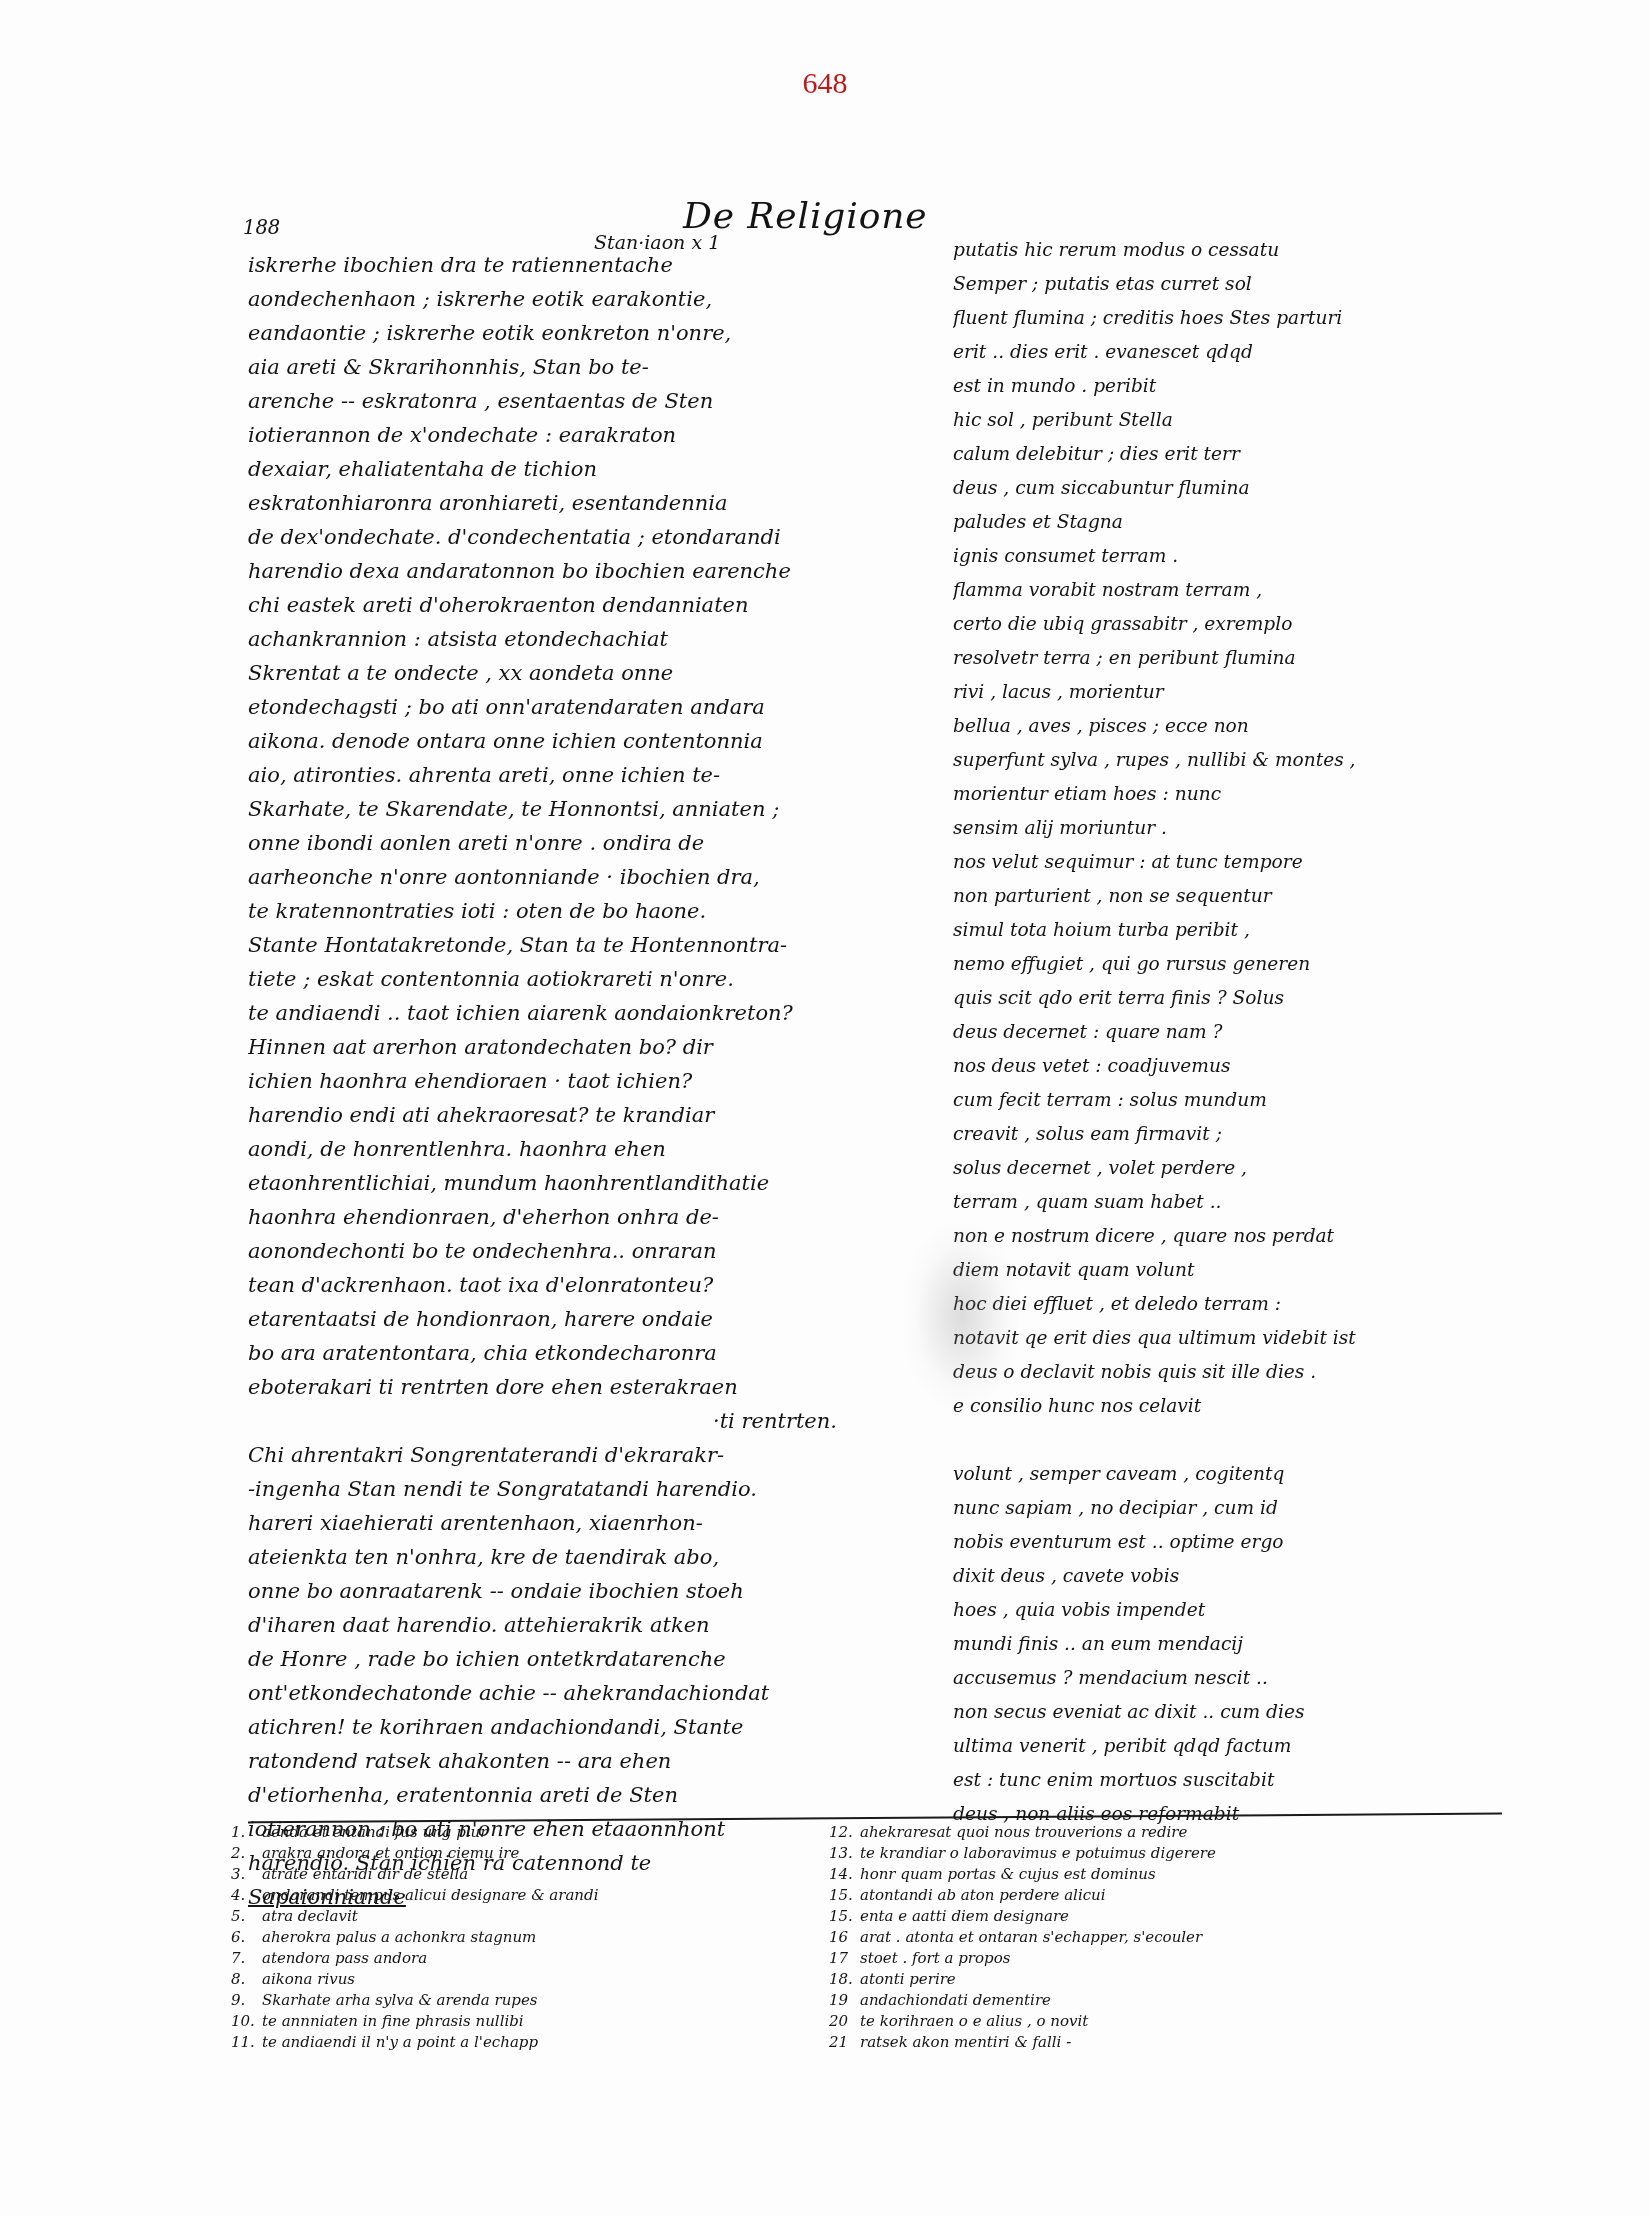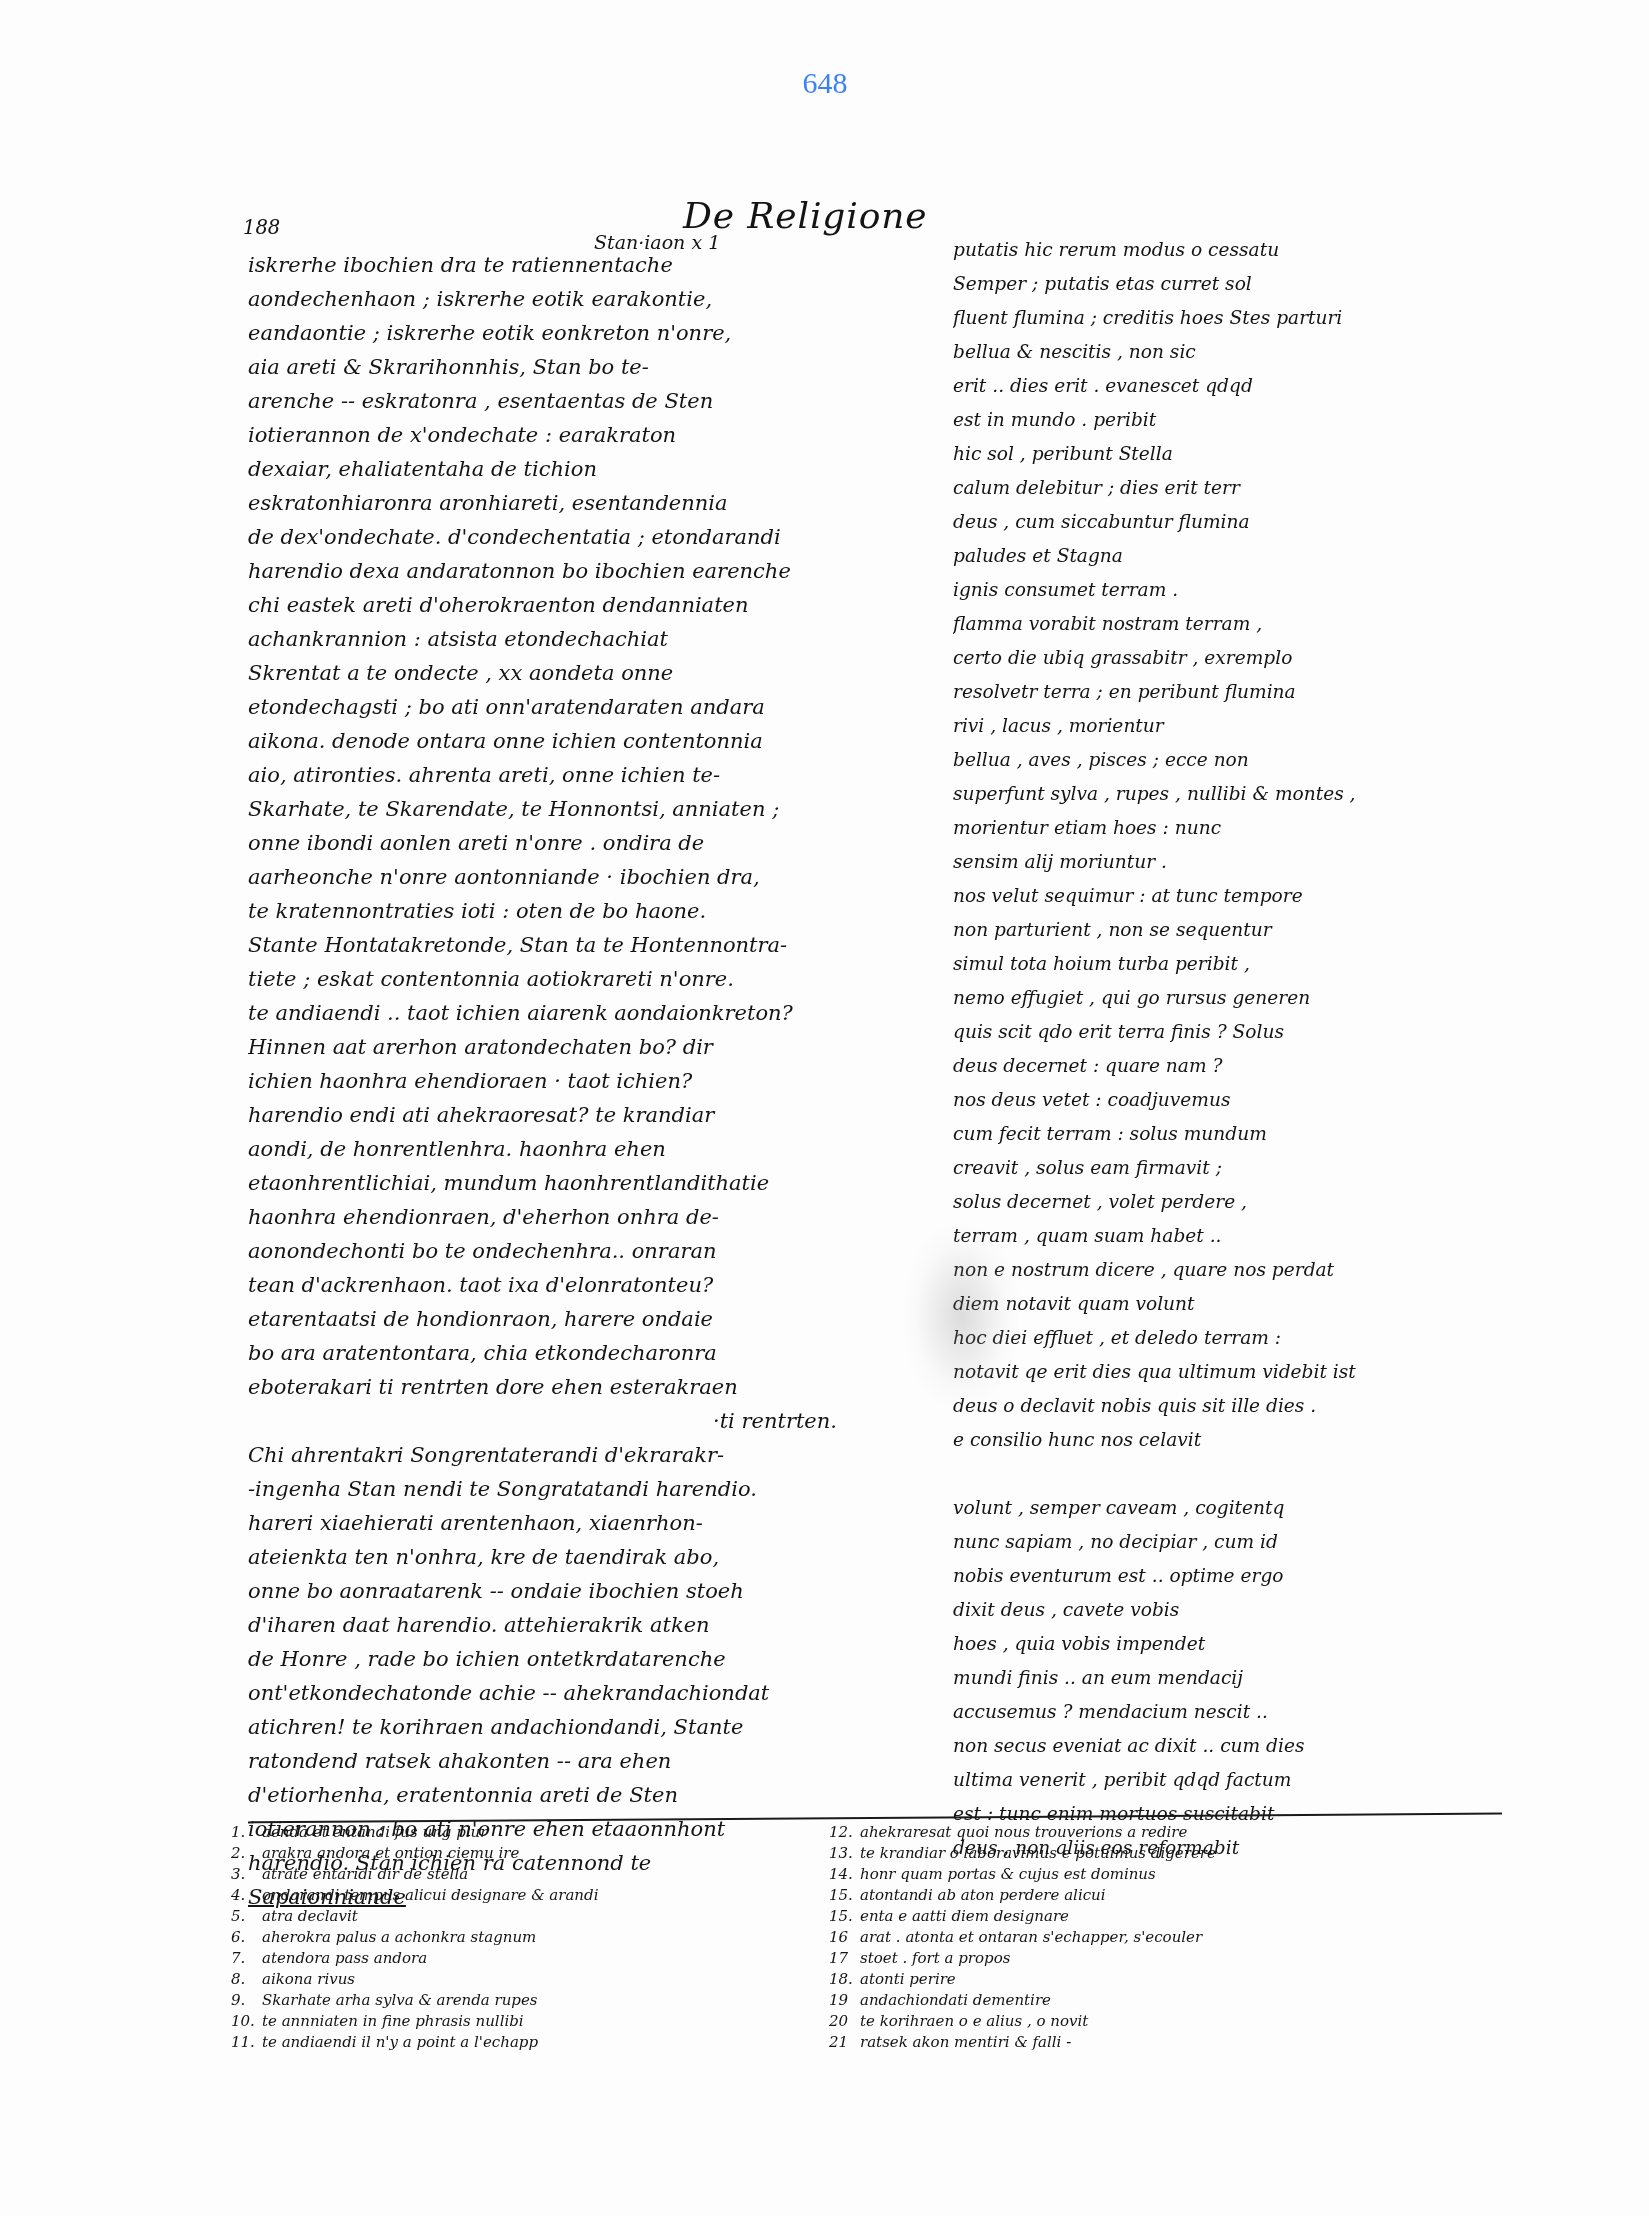--- a/index.html
+++ b/index.html
@@ -7,21 +7,21 @@
     width: 1650px; height: 2463px;
     background: #fdfdfd;
     position: relative;
     overflow: hidden;
     font-family: "DejaVu Serif", serif;
     color: #141414;
   }
   .page-number {
     position: absolute; top: 66px; left: 0; width: 100%;
     text-align: center; font-family: "Liberation Serif", serif;
-    font-size: 30px; color: #3b82f6;
+    font-size: 30px; color: #b91c1c;
   }
   .folio {
     position: absolute; top: 216px; left: 243px;
     font-family: "DejaVu Serif", serif; font-style: italic;
     font-size: 19.5px;
   }
   .title {
     position: absolute; top: 195px; left: 683px;
     font-family: "DejaVu Serif", serif; font-style: italic;
     font-size: 36px; letter-spacing: 0.9px;
@@ -120,21 +120,20 @@
     <div class="line">ratondend ratsek ahakonten -- ara ehen</div>
     <div class="line">d'etiorhenha, eratentonnia areti de Sten</div>
     <div class="line">iotierannon : bo ati n'onre ehen etaaonnhont</div>
     <div class="line">harendio. Stan ichien ra catennond te</div>
     <div class="line underlined">Sapaionniande</div>
   </div>
 <div class="col col-right" id="latin-col">
     <div class="line">putatis hic rerum modus o cessatu</div>
     <div class="line">Semper ; putatis etas curret sol</div>
     <div class="line">fluent flumina ; creditis hoes Stes parturi</div>
-    <div class="line">bellua &amp; nescitis , non sic</div>
     <div class="line">erit .. dies erit . evanescet qdqd</div>
     <div class="line">est in mundo . peribit</div>
     <div class="line">hic sol , peribunt Stella</div>
     <div class="line">calum delebitur ; dies erit terr</div>
     <div class="line">deus , cum siccabuntur flumina</div>
     <div class="line">paludes et Stagna</div>
     <div class="line">ignis consumet terram .</div>
     <div class="line">flamma vorabit nostram terram ,</div>
     <div class="line">certo die ubiq grassabitr , exremplo</div>
     <div class="line">resolvetr terra ; en peribunt flumina</div>

